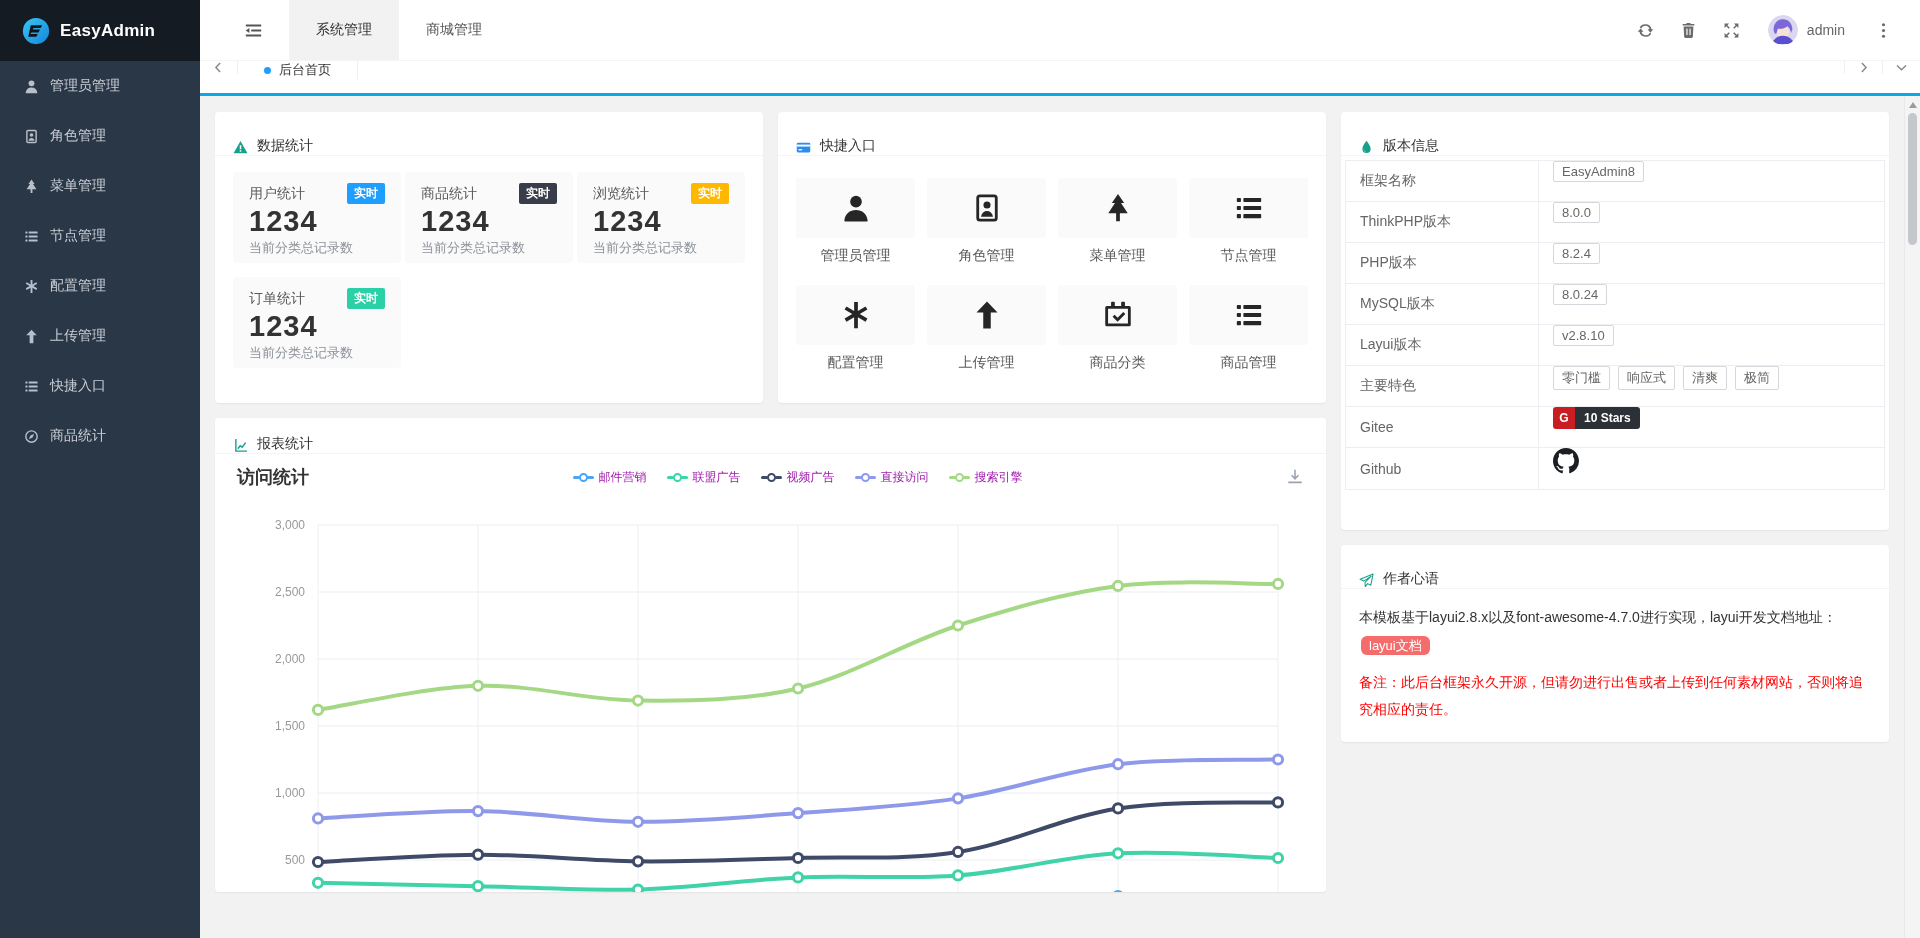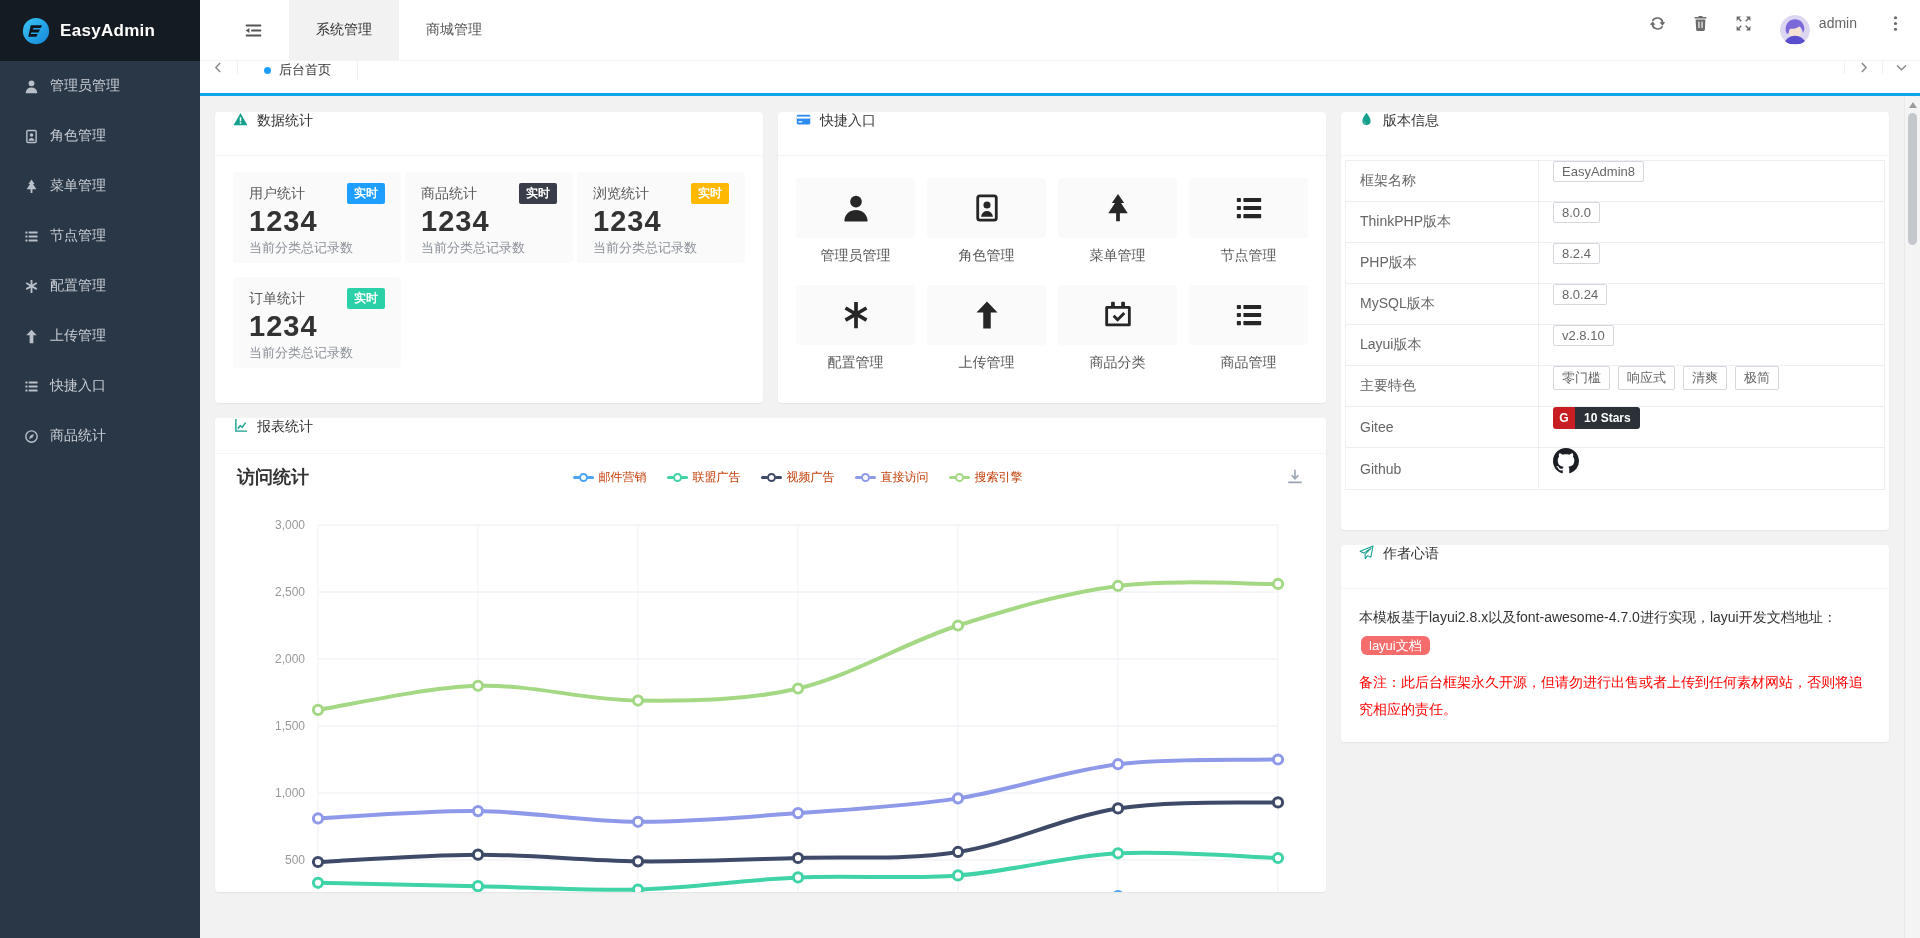--- a/index.html
+++ b/index.html
@@ -17,42 +17,42 @@
   .mi-ic{width:16px;display:flex;justify-content:center;color:#b8bfc9}
   .mi-ic svg{width:15px;height:15px}
 
   
   .top{position:absolute;left:200px;top:0;right:0;height:61px;background:#fff;display:flex;align-items:center;border-bottom:1px solid #f4f4f4}
   .clps{margin:0 26px 0 44px;display:flex;cursor:pointer}
   .clps svg{width:19px;height:19px}
   .ttabs{display:flex;height:100%}
   .ttab{height:100%;display:flex;align-items:center;padding:0 27px;font-size:14px;color:#555;cursor:pointer}
   .ttab.active{background:#f2f2f2;color:#333}
-  .tright{margin-left:auto;display:flex;padding-right:16px}
+  .tright{margin-left:auto;display:flex;align-items:center;padding-right:28px}
   .hic{display:flex;margin-left:26px;cursor:pointer;color:#6b6b6b}
   .hic svg{width:17px;height:17px}
   .avatar{margin-left:28px;cursor:pointer}
   .avatar svg{width:30px;height:30px;border-radius:50%}
   .uname{margin-left:9px;font-size:14px;color:#666;cursor:pointer}
   .dots{margin-left:30px}
 
   
   .tabbar{position:absolute;left:200px;top:61px;right:0;height:35px;background:#fff;border-bottom:3px solid #0ea5e9;display:flex;align-items:flex-start}
   .tb-nav{width:38px;display:flex;align-items:center;justify-content:center;cursor:pointer;color:#888}
   .tb-nav svg{width:13px;height:13px}
   .br{border-right:1px solid #f0f0f0}
   .bl{border-left:1px solid #f0f0f0}
   .tb-tab{display:flex;align-items:center;gap:8px;padding:0 26px;font-size:13px;color:#333;border-right:1px solid #f0f0f0;cursor:pointer}
   .dot{width:7px;height:7px;border-radius:50%}
   .tb-right{margin-left:auto;display:flex}
 
   
   .main{position:absolute;left:200px;top:96px;right:0;bottom:0;background:#f2f2f2;overflow:hidden}
   .card{position:absolute;background:#fff;border-radius:4px;box-shadow:0 1px 2px rgba(0,0,0,.06)}
-  .chead{display:flex;align-items:flex-start;gap:9px;height:44px;padding:0 18px;border-bottom:1px solid #f4f4f4;font-size:14px;color:#333}
+  .chead{display:flex;align-items:flex-end;gap:9px;height:44px;padding:0 18px;border-bottom:1px solid #f4f4f4;font-size:14px;color:#333}
   .cic{display:flex}
   .cic svg{width:15px;height:15px}
 
   .c-stats{left:15px;top:16px;width:548px;height:291px}
   .stats-grid{display:grid;grid-template-columns:1fr 1fr 1fr;gap:14px 4px;padding:16px 18px}
   .sbox{background:#fafafa;border-radius:4px;padding:11px 16px;height:91px}
   .srow{display:flex;justify-content:space-between;align-items:center}
   .stit{font-size:14px;color:#595959}
   .sbadge{color:#fff;font-size:12px;padding:2px 7px;border-radius:2px;font-weight:700}
   .snum{font-size:29px;font-weight:800;color:#333;margin-top:1px;letter-spacing:1px}
@@ -89,21 +89,21 @@
 
   .c-chart{left:15px;top:322px;width:1111px;height:474px;overflow:hidden}
   .c-chart .chead{height:36px;position:relative;z-index:2;background:#fff}
   .chart-toprow{position:absolute;top:36px;left:0;right:0;height:46px;display:flex;align-items:center;padding:0 22px;z-index:2}
   .chart-title{font-size:18px;font-weight:700;color:#333}
   .legend{flex:1;display:flex;justify-content:center;gap:20px;align-items:center}
   .lg{display:inline-flex;align-items:center;gap:5px;cursor:pointer}
   .lgm{display:inline-flex;align-items:center}
   .lgm i{width:7px;height:3px;background:currentColor;border-radius:2px}
   .lgm b{width:9px;height:9px;border:2px solid currentColor;border-radius:50%;background:#fff;margin:0 -1px;position:relative}
-  .lgt{font-size:12px;color:#c2410c}
+  .lgt{font-size:12px;color:#a21caf}
   .dl{color:#9aa4b0;cursor:pointer}
   .dl svg{width:18px;height:18px}
   #chart{position:absolute;left:0;top:0;z-index:1}
 
   
   .scrollbar{position:absolute;top:0;right:0;bottom:0;width:16px;background:#f4f4f4;border-left:1px solid #e9e9e9;cursor:pointer}
   .sb-up{position:absolute;top:6px;left:4px;width:0;height:0;border-left:4px solid transparent;border-right:4px solid transparent;border-bottom:6px solid #9b9b9b}
   .sb-thumb{position:absolute;top:17px;left:3px;width:9px;height:132px;background:#c4c8cc;border-radius:5px}
 </style>
 </head>

